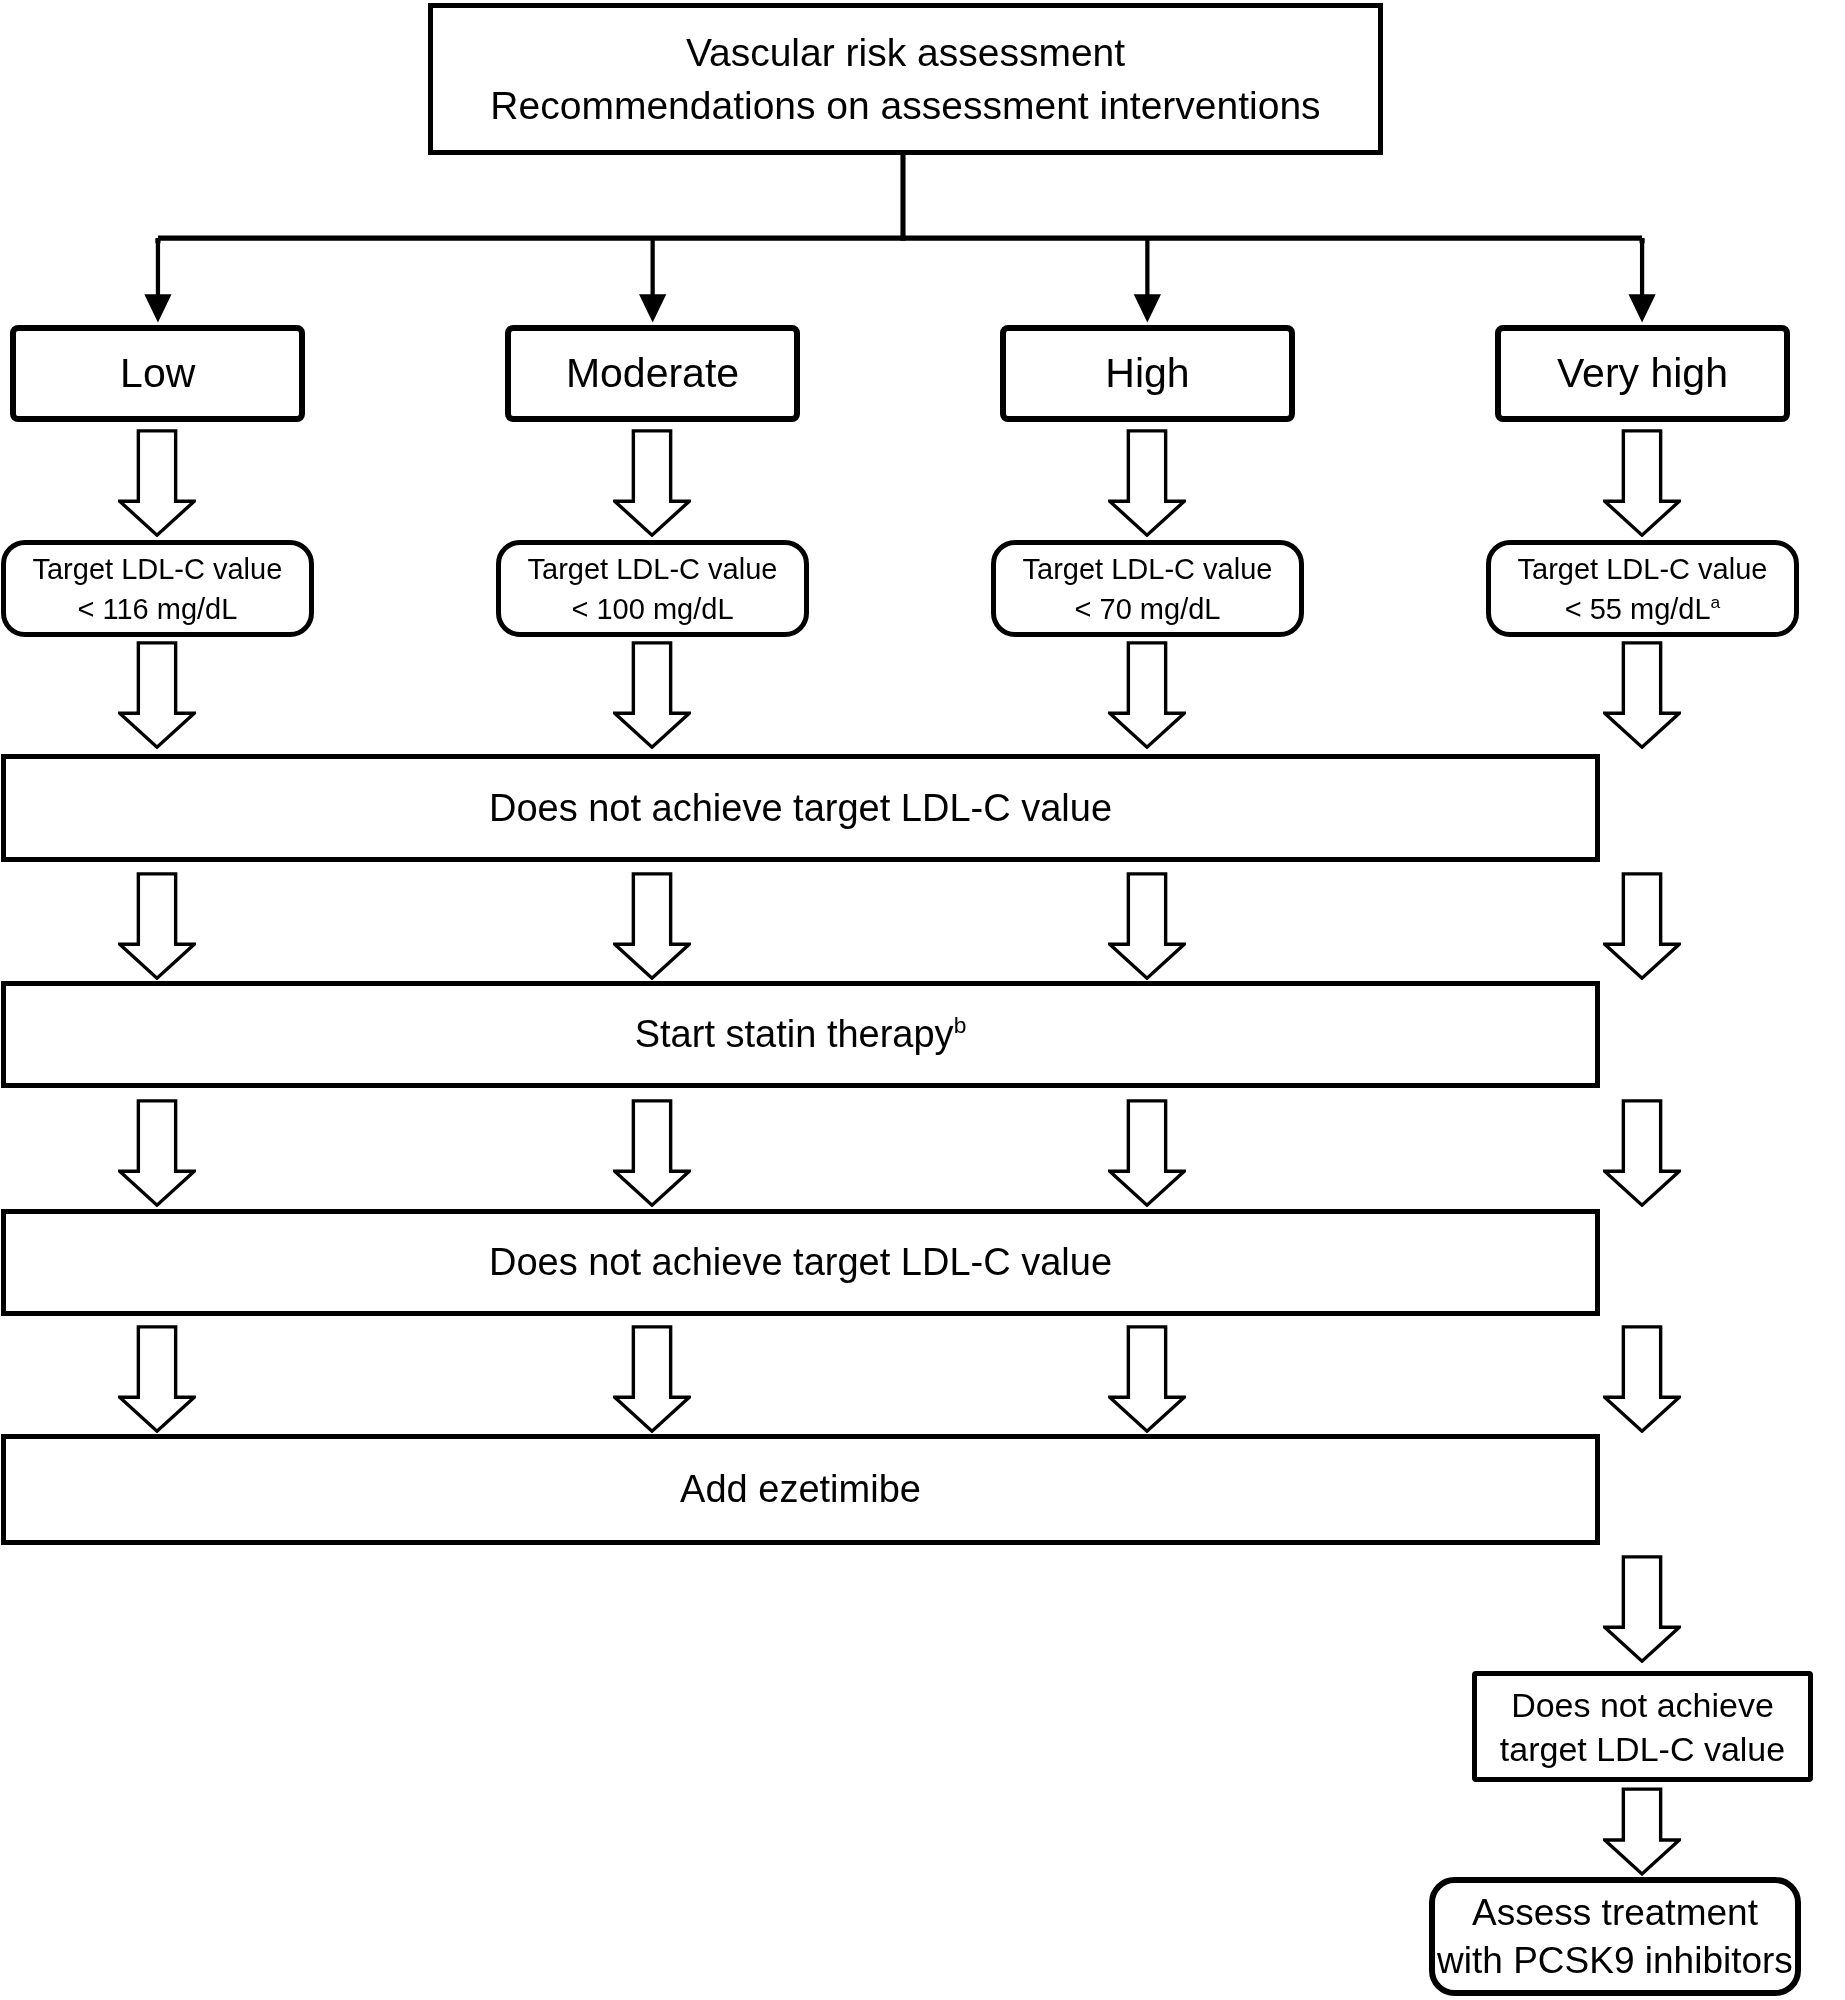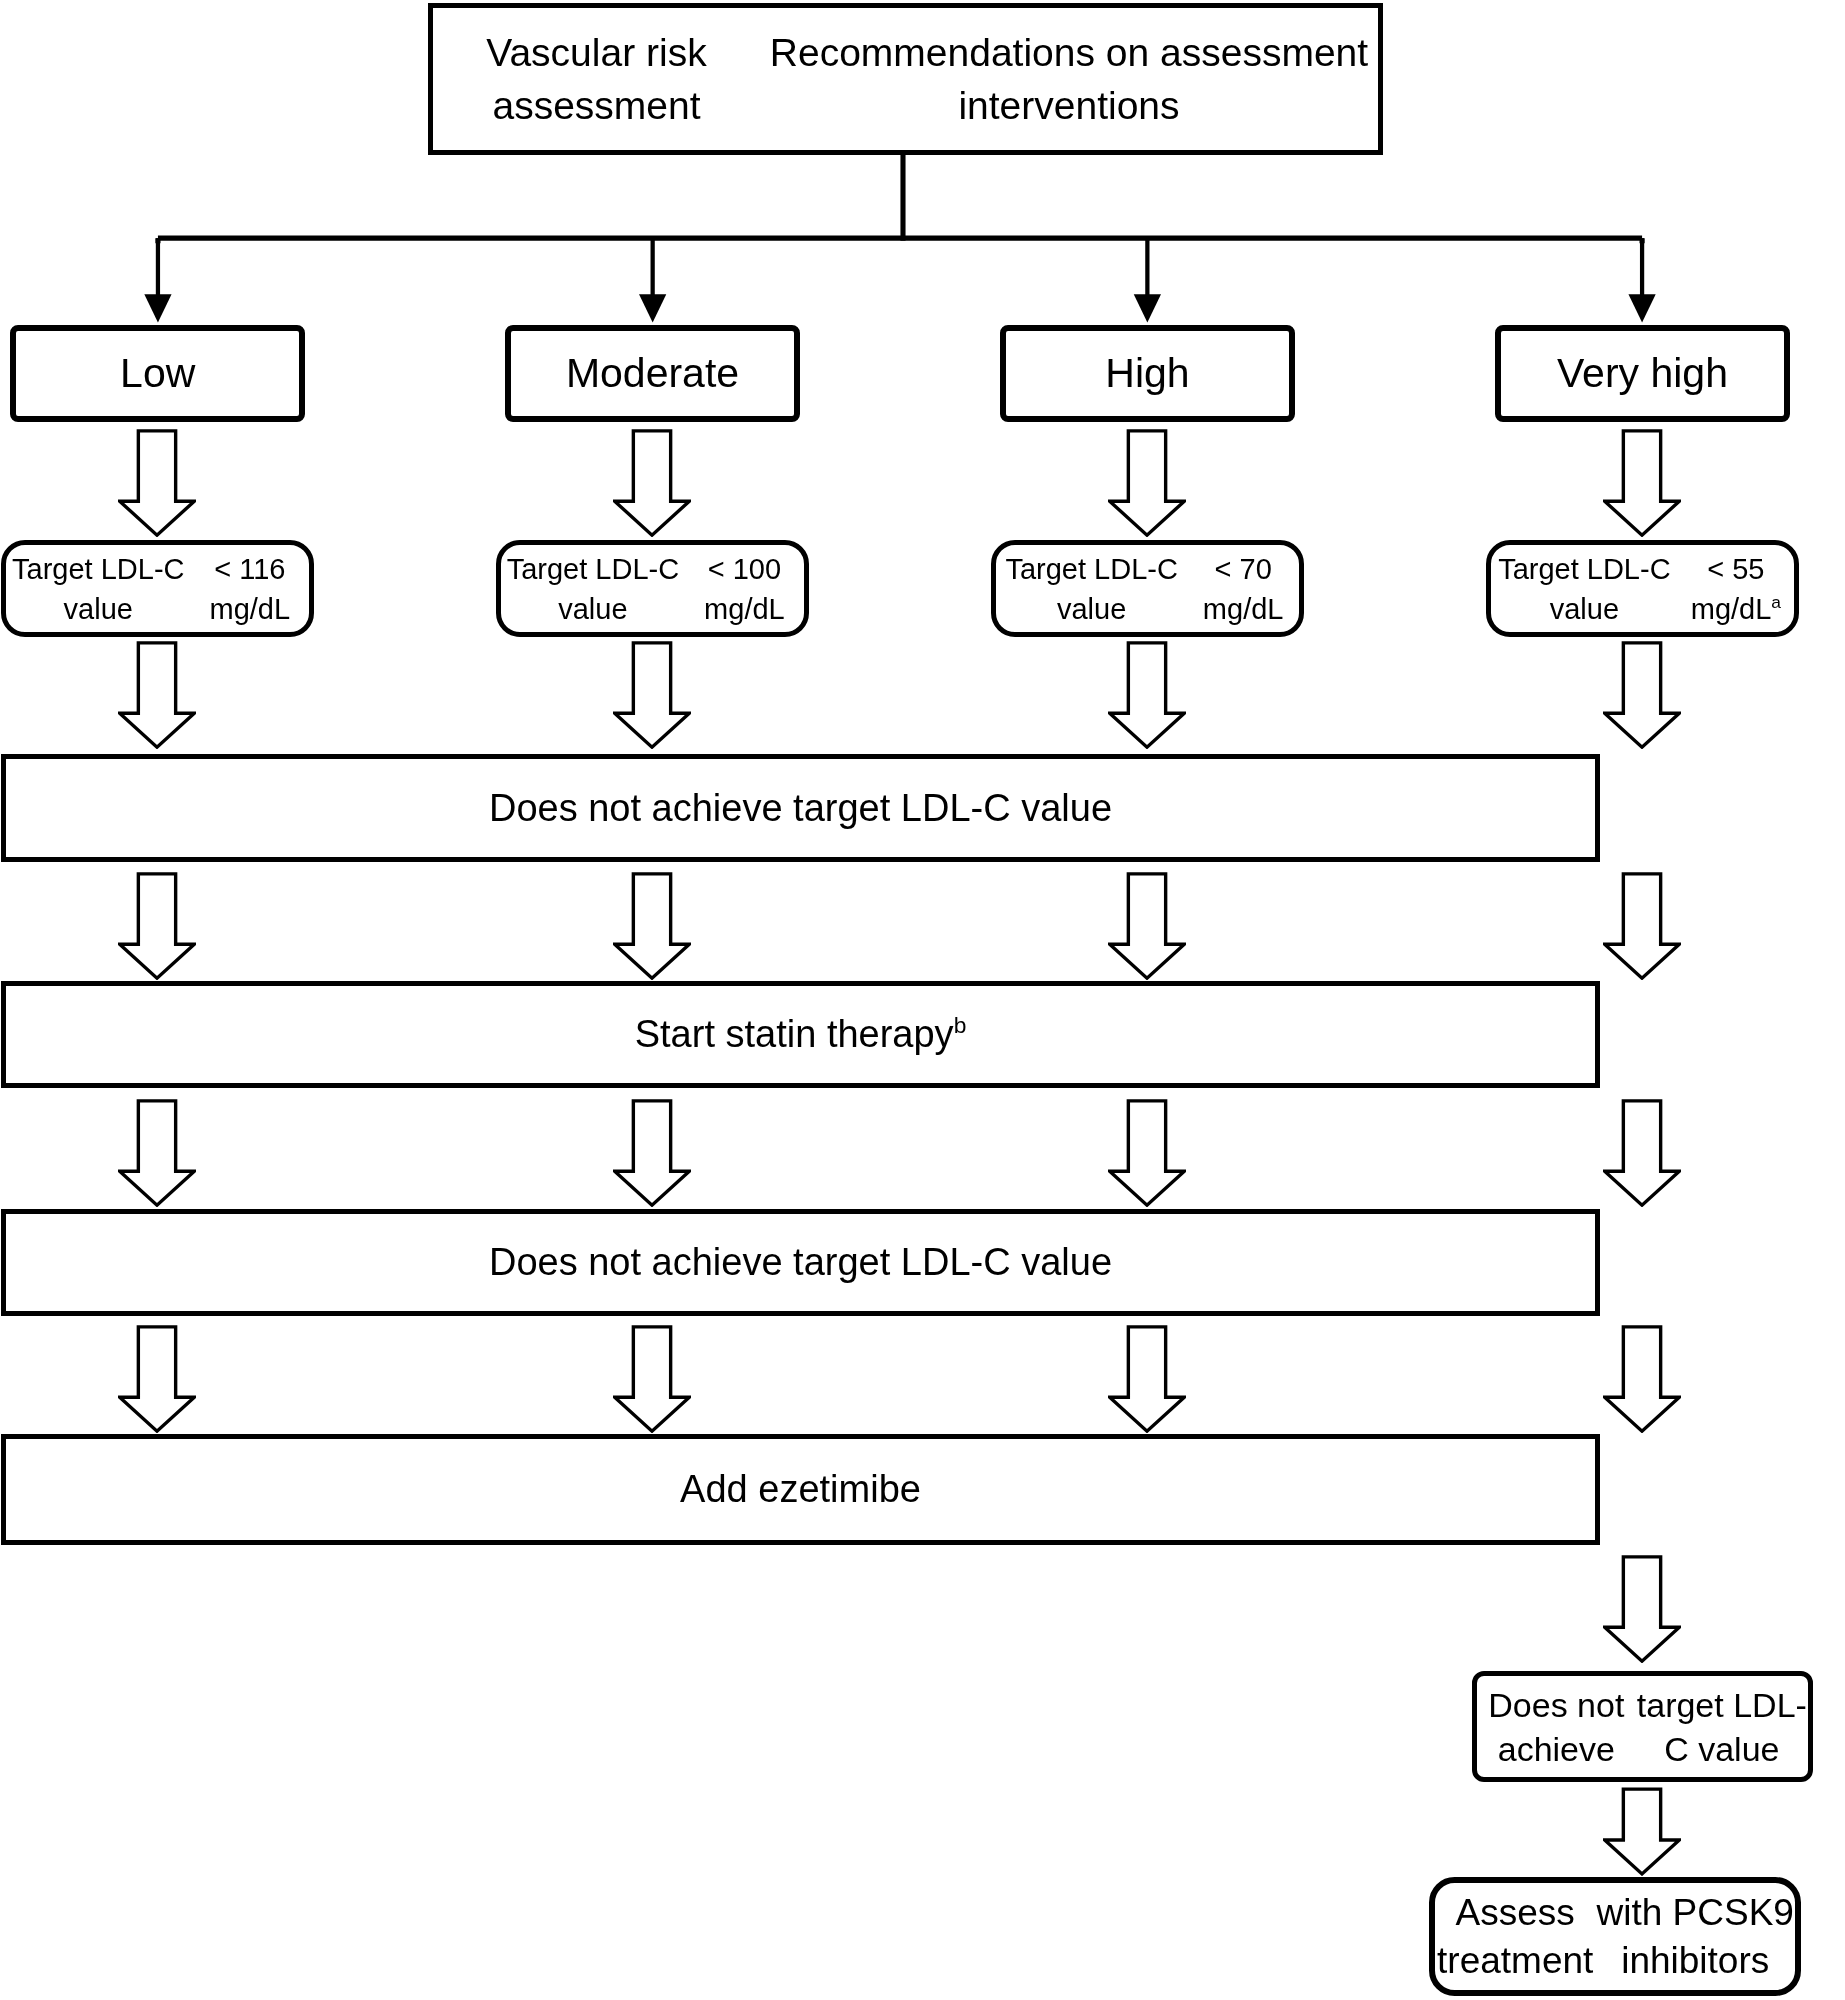--- a/index.html
+++ b/index.html
@@ -13,21 +13,21 @@
     width: 1846px;
     height: 2000px;
     background: #ffffff;
     overflow: hidden;
   }
   .box {
     position: absolute;
     background: #ffffff;
     border: 5.1px solid #000;
     display: flex;
-    flex-direction: row;
+    flex-direction: column;
     align-items: center;
     justify-content: center;
     text-align: center;
   }
   .title-box {
     left: 428px; top: 3.4px; width: 955px; height: 152px;
     font-size: 39px; line-height: 53px;
   }
   .risk-box {
     top: 325px; width: 295px; height: 97px;
@@ -39,21 +39,21 @@
     border-width: 5.1px; border-radius: 24px;
     font-size: 29px; line-height: 40px;
   }
   .bar {
     left: 1px; width: 1599px;
     border-width: 5.1px;
     font-size: 38px;
   }
   .small-box {
     left: 1472px; top: 1671px; width: 341px; height: 111px;
-    border-width: 5.1px; border-radius: 12px;
+    border-width: 5.1px; border-radius: 4px;
     font-size: 34px; line-height: 44px;
   }
   .final-box {
     left: 1429px; top: 1877px; width: 372px; height: 119px;
     border-width: 6.8px; border-radius: 25.6px;
     font-size: 37px; line-height: 48px;
   }
   svg.arrow, svg.connector { position: absolute; display: block; }
   sup { font-size: 0.6em; vertical-align: super; line-height: 0; }
 </style>

